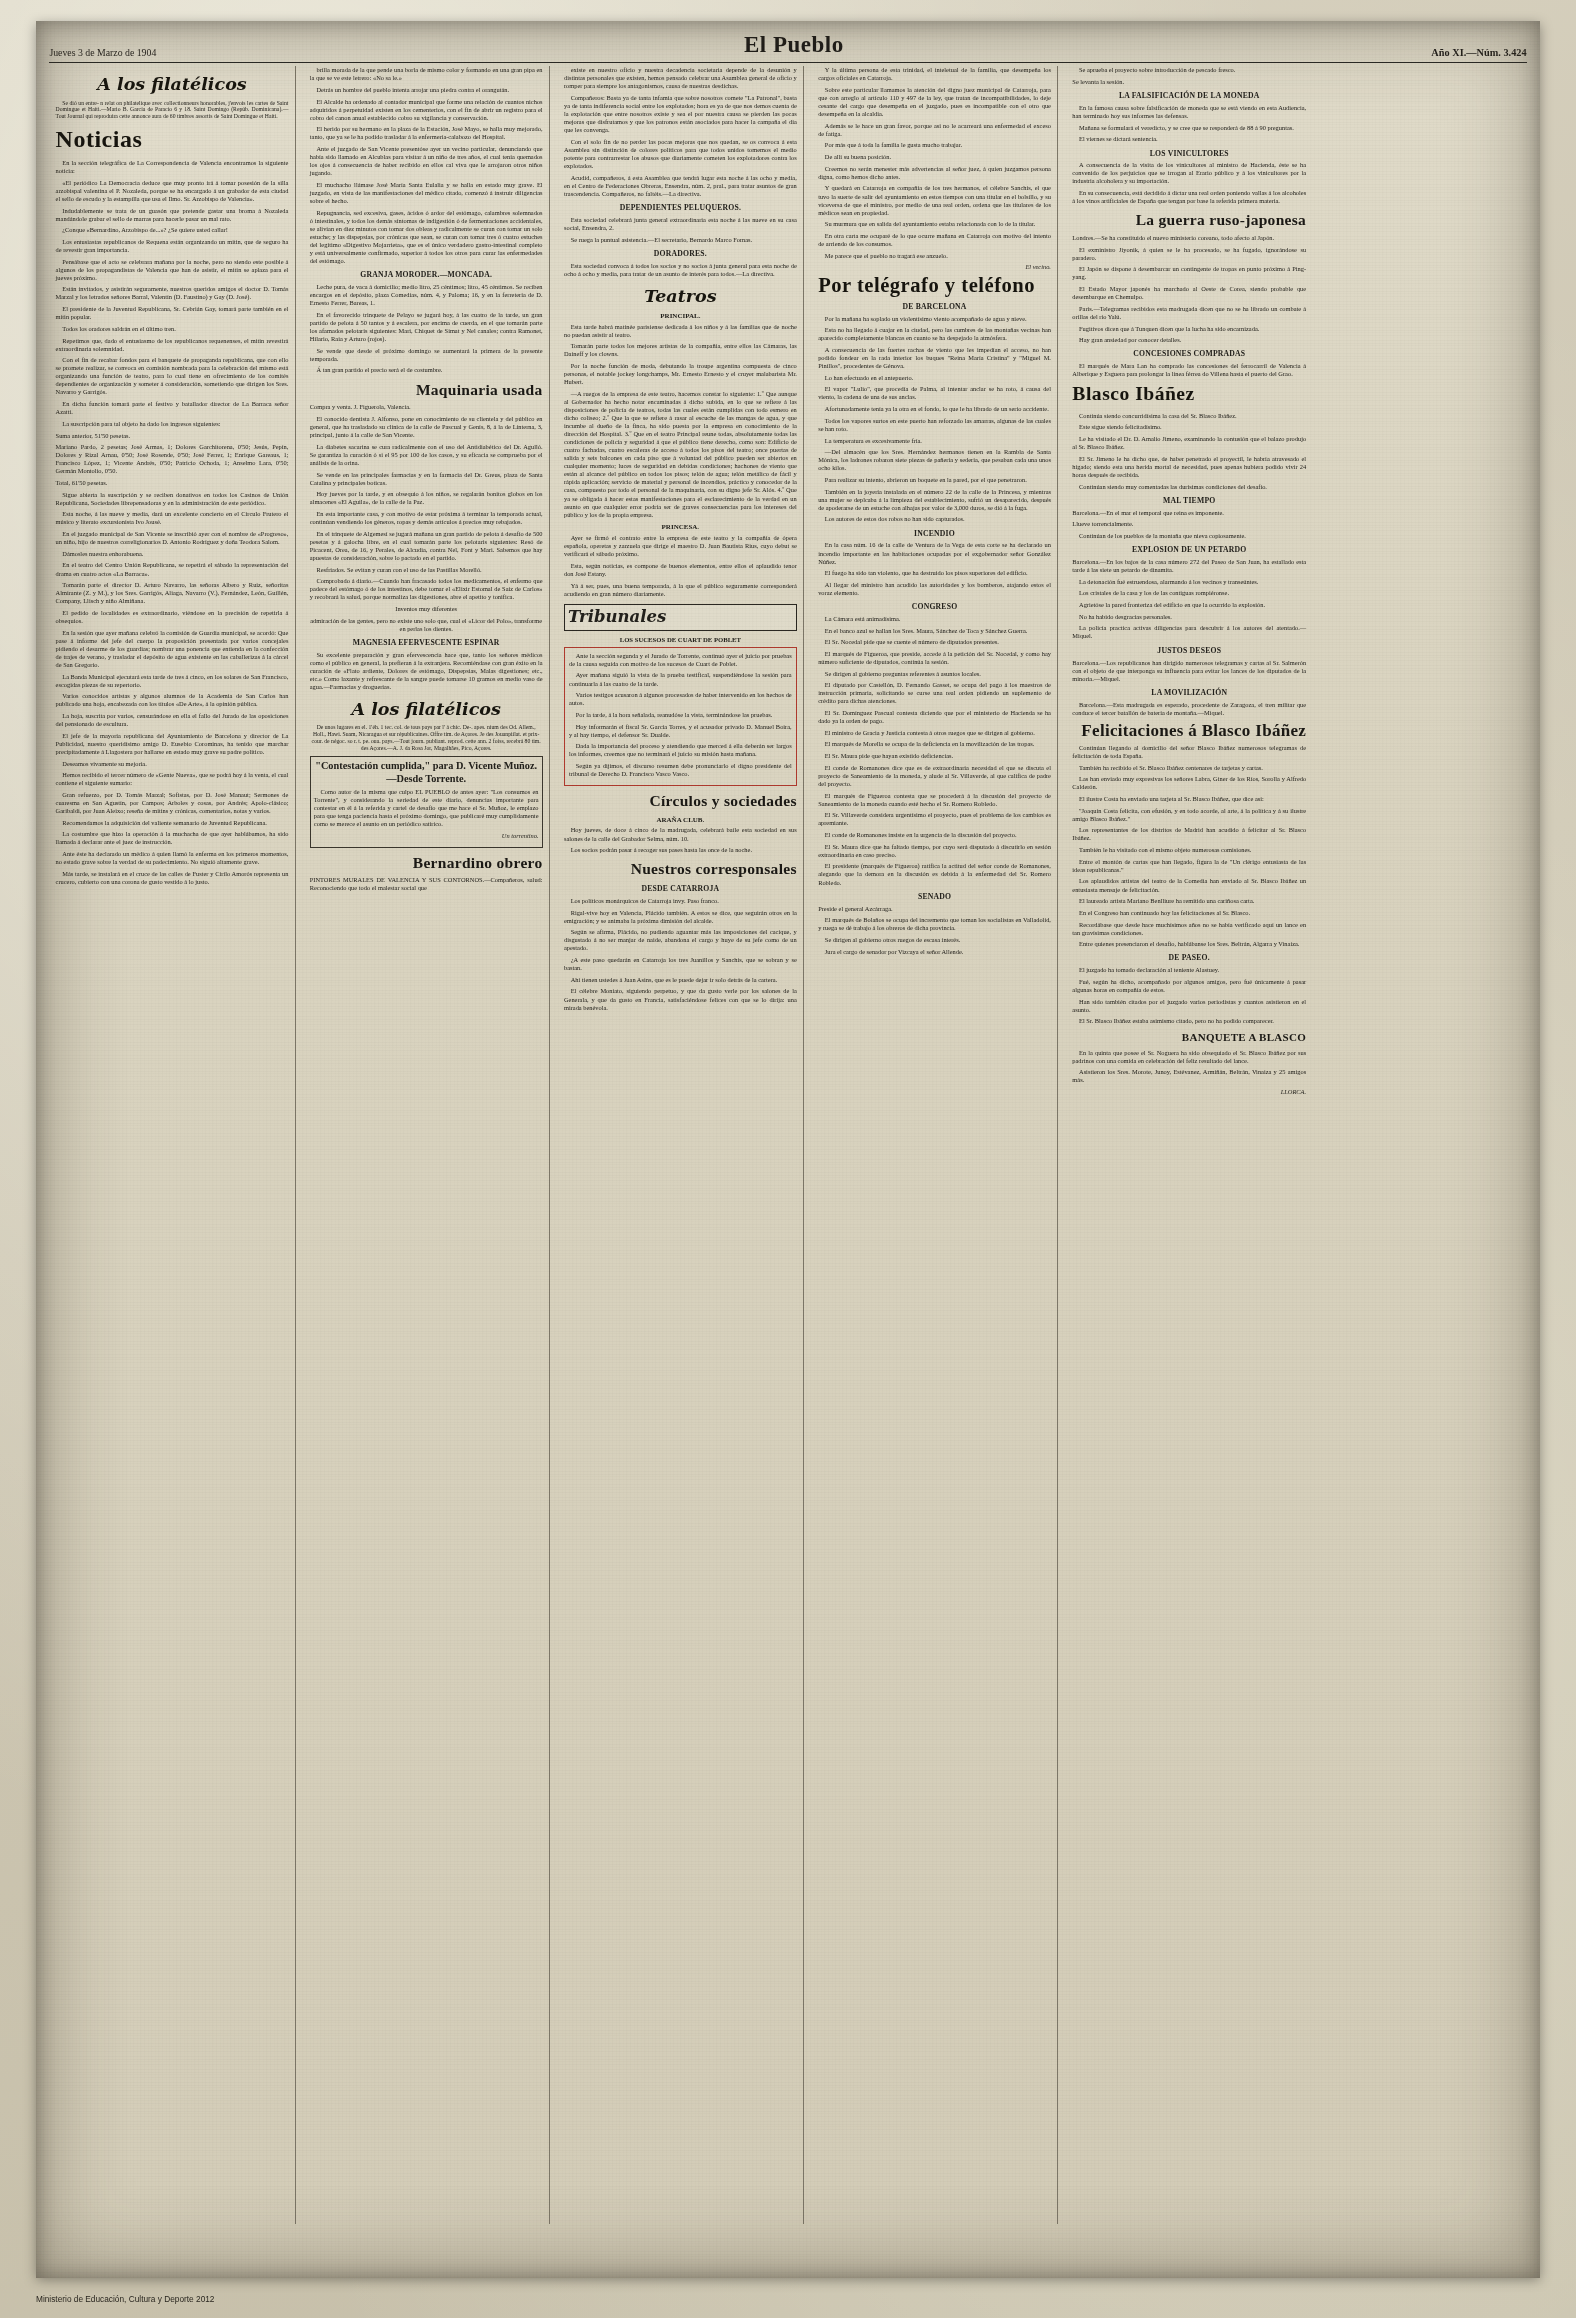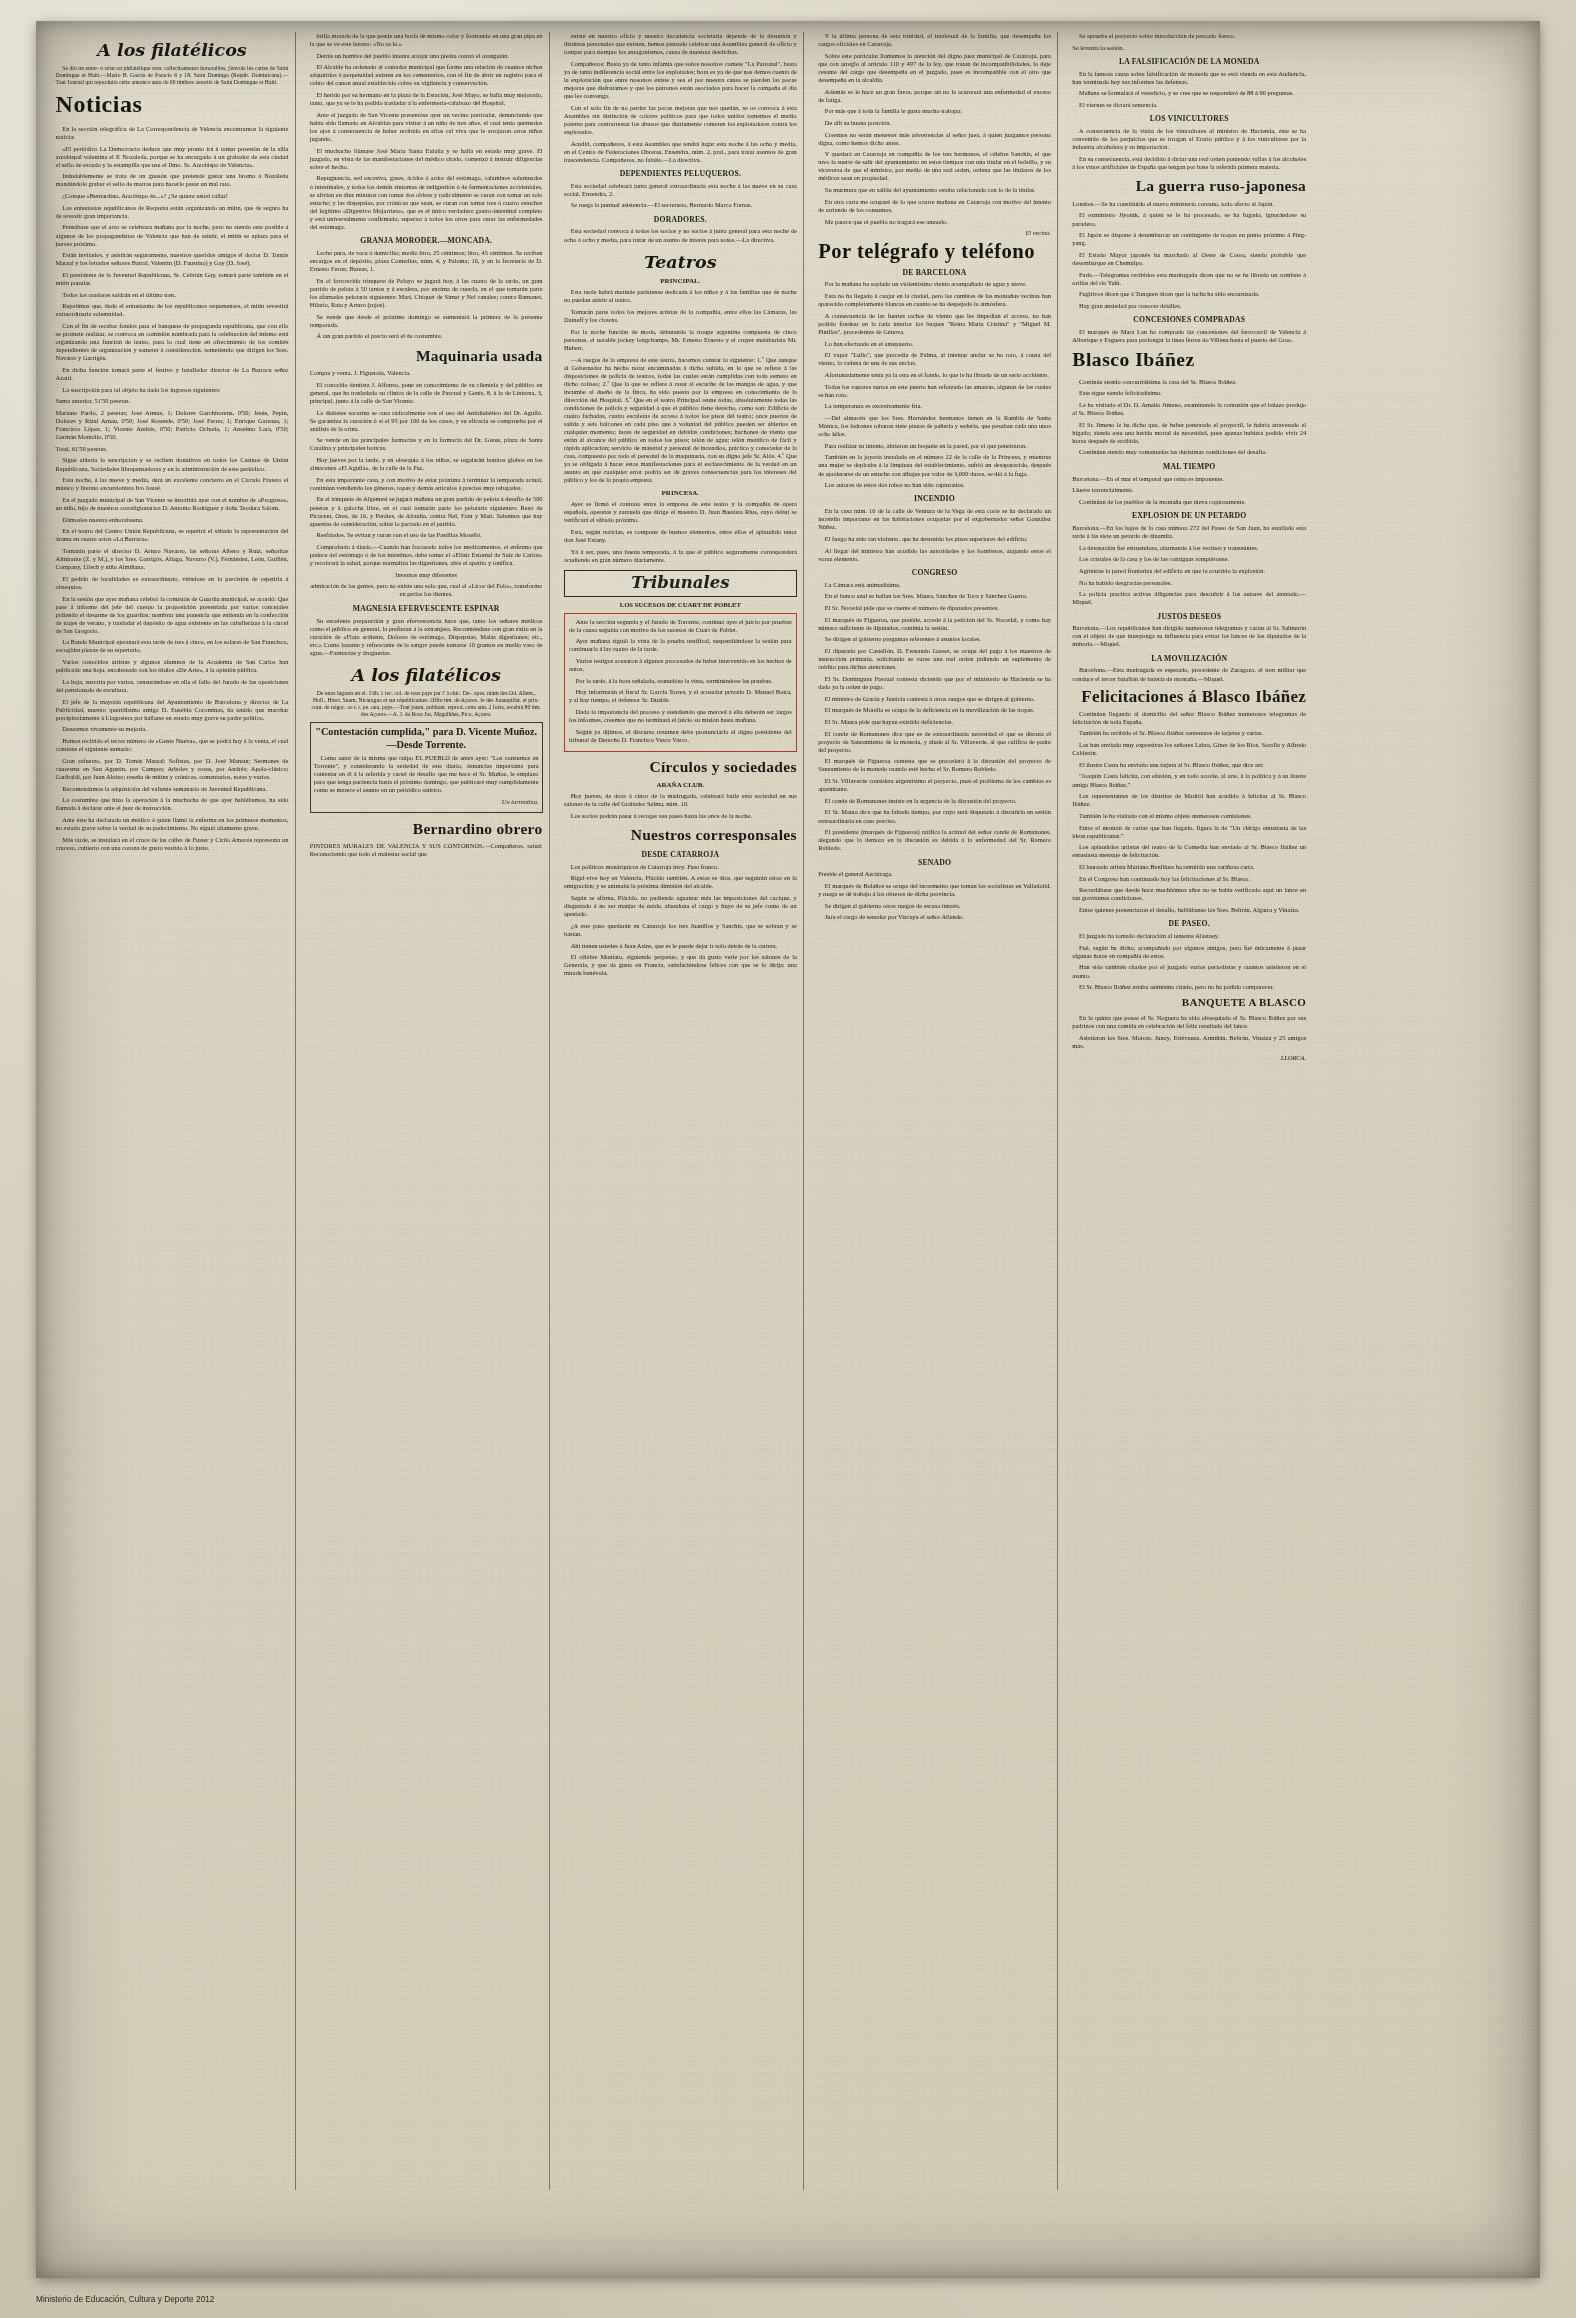--- a/index.html
+++ b/index.html
@@ -88,21 +88,21 @@
     text-transform:uppercase;letter-spacing:0.2px;
   }
   h3.sub-l{
     font-size:7px;font-weight:bold;text-align:center;margin:4.6px 0 2.1px 0;
     text-transform:uppercase;
   }
   .hd-box{
     border:1px solid #2b2822;
     padding:2.1px 3.1px;margin:6.2px 0 4.6px 0;
     font-family:"DejaVu Serif", serif;
-    font-style:italic;font-weight:bold;font-size:16.5px;text-align:center;
+    font-style:italic;font-weight:bold;font-size:16.5px;
     background:rgba(255,255,255,0.12);
   }
   .boxed{
     border:1px solid #b03a2e;
     padding:3.6px 4.1px;margin:3.1px 0 5.2px 0;
   }
   .center{text-align:center;text-indent:0;}
   .bold{font-weight:bold;}
   .sig{text-align:right;font-style:italic;margin-top:2.1px;text-indent:0;}
   .tiny{font-size:5.7px;line-height:1.2;}
@@ -114,20 +114,25 @@
     position:absolute;left:36px;bottom:15px;
     font-size:8.3px;color:#2a2720;font-family:"Liberation Sans", sans-serif;
   }
 </style>
 </head>
 <body>
 
 <div class="page">
   <div class="sheet">
 
+    <div class="masthead">
+      <div class="mh-left">Jueves 3 de Marzo de 1904</div>
+      <div class="mh-title">El Pueblo</div>
+      <div class="mh-right">Año XI.—Núm. 3.424</div>
+    </div>
 
     <div class="cols" id="cols">
         <div class="col">
           <h2 class="hd-script">A los filatélicos</h2>
           <p class="tiny">Se dió un entre- n relat on philatelique avec collectionneurs honorables, j'envois les cartes de Saint Domingue et Haiti.—Mario B. García de Paracio 6 y 18. Saint Domingo (Repúb. Dominicana).—Tout Journal qui reproduira cette annonce aura de 60 timbres assortis de Saint Domingue et Haiti.</p>
           <h2 class="hd-xl">Noticias</h2>
           <p>En la sección telegráfica de La Correspondencia de Valencia encontramos la siguiente noticia:</p>
           <p>«El periódico La Democracia deduce que muy pronto irá á tomar posesión de la silla arzobispal valentina el P. Nozaleda, porque se ha encargado á un grabador de esta ciudad el sello de escudo y la estampilla que usa el Ilmo. Sr. Arzobispo de Valencia».</p>
           <p>Indudablemente se trata de un guasón que pretende gastar una broma á Nozaleda mandándole grabar el sello de marras para hacerle pasar un mal rato.</p>
           <p>¿Conque «Bernardino, Arzobispo de...»? ¿Se quiere usted callar!</p>

